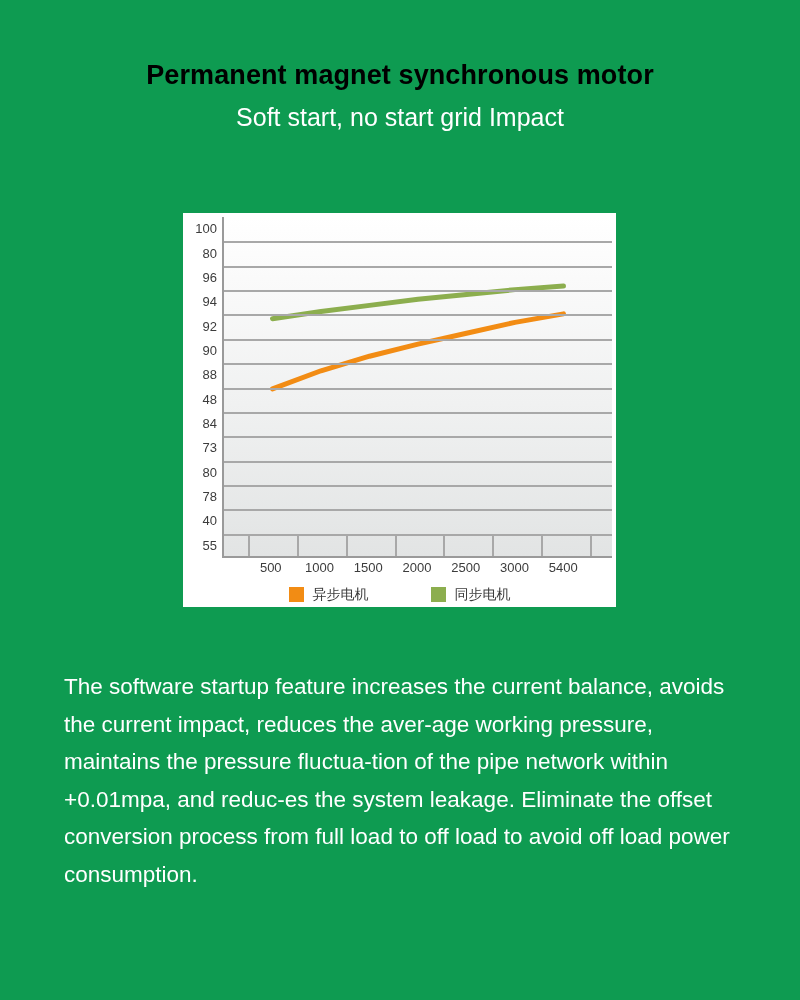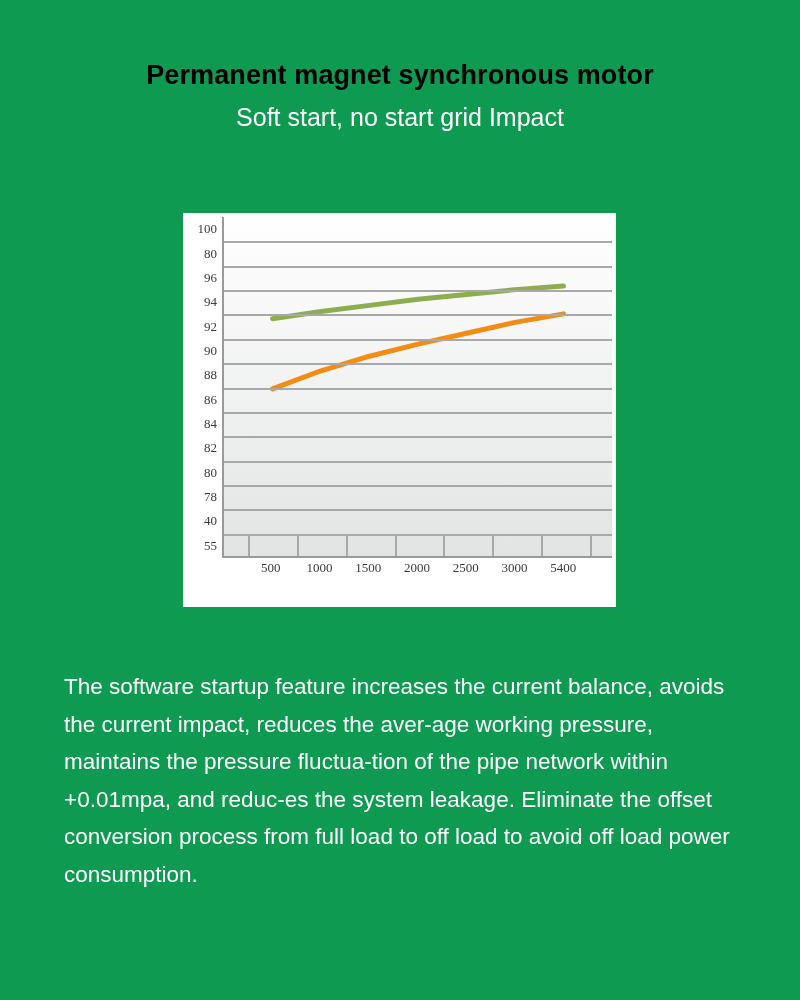--- a/index.html
+++ b/index.html
@@ -45,21 +45,20 @@
     background: #ffffff;
     box-sizing: border-box;
   }
 
   .chart-inner {
     position: absolute;
     left: 0;
     top: 0;
     width: 433px;
     height: 398px;
-    font-family: Liberation Serif, serif;
   }
 
   
   .y-axis {
     position: absolute;
     left: 0px;
     top: 0px;
     width: 36px;
     height: 345px;
   }
@@ -181,23 +180,23 @@
   <div class="chart-inner">
 
     <div class="y-axis">
         <div class="y-tick" style="top: 9.17857px;">100</div>
         <div class="y-tick" style="top: 33.5357px;">80</div>
         <div class="y-tick" style="top: 57.8929px;">96</div>
         <div class="y-tick" style="top: 82.25px;">94</div>
         <div class="y-tick" style="top: 106.607px;">92</div>
         <div class="y-tick" style="top: 130.964px;">90</div>
         <div class="y-tick" style="top: 155.321px;">88</div>
-        <div class="y-tick" style="top: 179.679px;">86</div>
+        <div class="y-tick" style="top: 179.679px;">48</div>
         <div class="y-tick" style="top: 204.036px;">84</div>
-        <div class="y-tick" style="top: 228.393px;">82</div>
+        <div class="y-tick" style="top: 228.393px;">73</div>
         <div class="y-tick" style="top: 252.75px;">80</div>
         <div class="y-tick" style="top: 277.107px;">78</div>
         <div class="y-tick" style="top: 301.464px;">40</div>
         <div class="y-tick" style="top: 325.821px;">55</div>
       </div>
 
     <div class="plot-area">
       <svg class="series-layer" viewBox="0 0 390 341" preserveAspectRatio="none">
         <polyline fill="none" stroke-width="5" stroke-linecap="round" stroke-linejoin="round" points="48.75,172.94 97.50,154.67 146.25,140.05 195.00,127.88 243.75,116.91 292.50,105.95 341.25,97.43" stroke="#f28c14"></polyline>
         <polyline fill="none" stroke-width="5" stroke-linecap="round" stroke-linejoin="round" points="48.75,102.30 97.50,94.99 146.25,88.90 195.00,82.81 243.75,77.94 292.50,73.07 341.25,69.42" stroke="#8cae4e"></polyline>
@@ -228,17 +227,27 @@
     <div class="x-axis">
         <div class="x-tick" style="left: 48.75px; top: 0px;">500</div>
         <div class="x-tick" style="left: 97.5px; top: 0px;">1000</div>
         <div class="x-tick" style="left: 146.25px; top: 0px; text-align: center;">1500</div>
         <div class="x-tick" style="left: 195px; top: 0px;">2000</div>
         <div class="x-tick" style="left: 243.75px; top: 0px;">2500</div>
         <div class="x-tick" style="left: 292.5px; top: 0px;">3000</div>
         <div class="x-tick" style="left: 341.25px; top: 0px;">5400</div>
       </div>
 
+    <div class="legend">
+      <div class="legend-item">
+        <span class="legend-swatch" style="background: rgb(242, 140, 20);"></span>
+        <span class="legend-label">异步电机</span>
+      </div>
+      <div class="legend-item">
+        <span class="legend-swatch" style="background: rgb(140, 174, 78);"></span>
+        <span class="legend-label">同步电机</span>
+      </div>
+    </div>
 
   </div>
 </div>
 
 <div class="body-copy">The software startup feature increases the current balance, avoids the current impact, reduces the aver-age working pressure, maintains the pressure fluctua-tion of the pipe network within +0.01mpa, and reduc-es the system leakage. Eliminate the offset conversion process from full load to off load to avoid off load power consumption.</div>
 
 </body></html>

